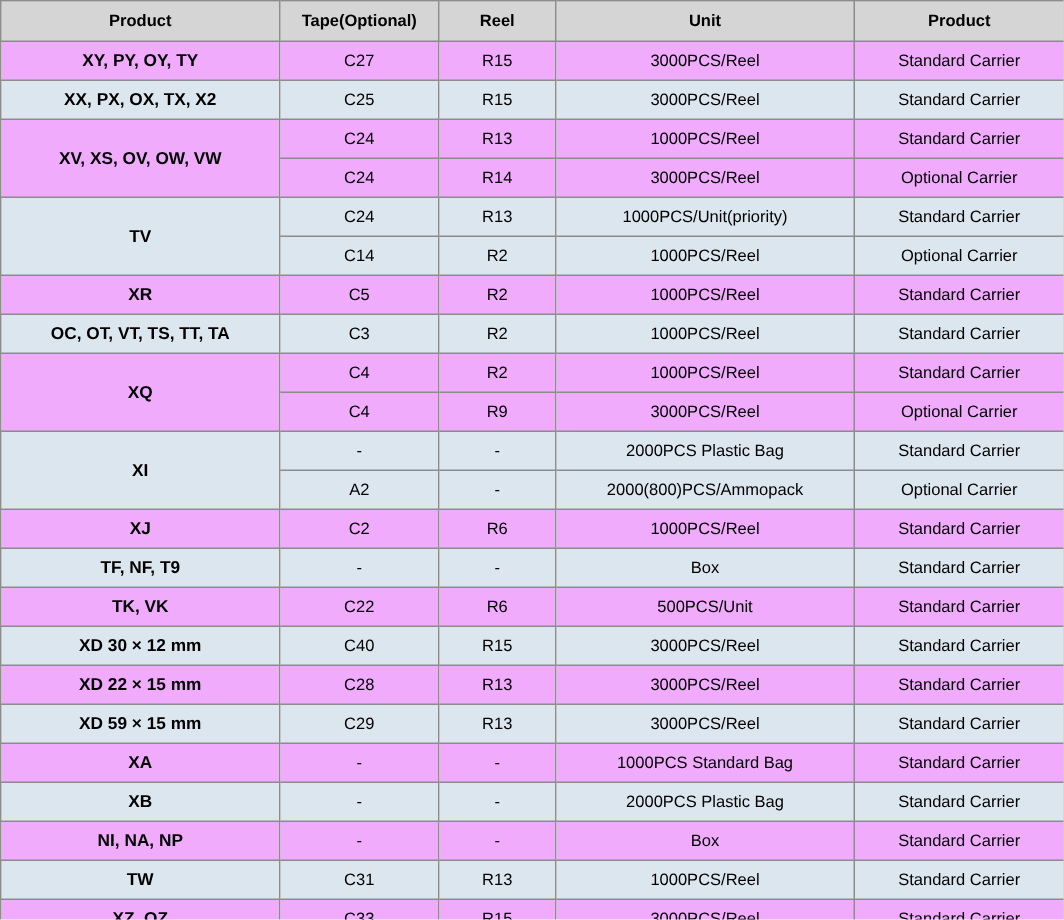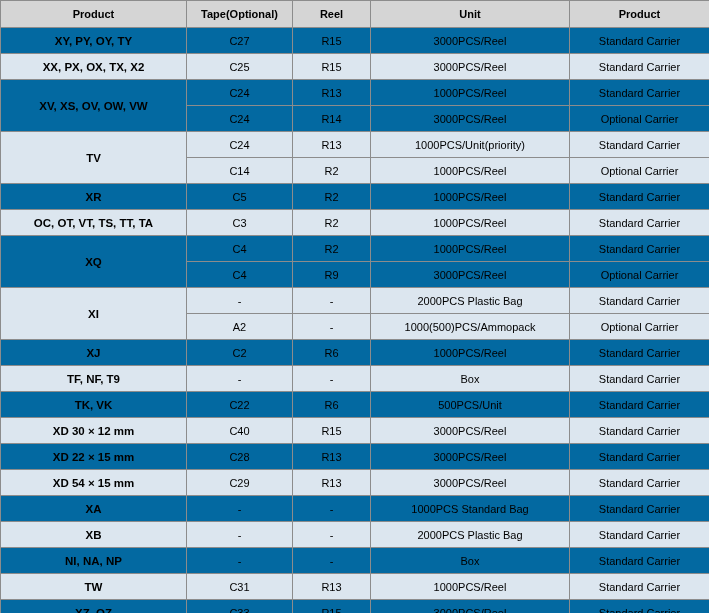--- a/index.html
+++ b/index.html
@@ -46,21 +46,21 @@
     overflow: hidden;
   }
   table.packing-table td.product {
     font-weight: bold;
     font-size: 11.5px;
   }
   tr.shade td {
     background: #dce6ef;
   }
   tr.plain td {
-    background: #0369a1;
+    background: #f0abfc;
   }
 </style>
 </head>
 <body>
 
 <table class="packing-table">
   <colgroup>
     <col class="c-product">
       <col class="c-tape">
       <col class="c-reel">
@@ -147,21 +147,21 @@
       <tr class="shade">
         <td class="product" rowspan="2">XI</td>
         <td>-</td>
         <td>-</td>
         <td>2000PCS Plastic Bag</td>
         <td>Standard Carrier</td>
       </tr>
       <tr class="shade">
         <td>A2</td>
         <td>-</td>
-        <td>1000(500)PCS/Ammopack</td>
+        <td>2000(800)PCS/Ammopack</td>
         <td>Optional Carrier</td>
       </tr>
       <tr class="plain">
         <td class="product">XJ</td>
         <td>C2</td>
         <td>R6</td>
         <td>1000PCS/Reel</td>
         <td>Standard Carrier</td>
       </tr>
       <tr class="shade">
@@ -186,21 +186,21 @@
         <td>Standard Carrier</td>
       </tr>
       <tr class="plain">
         <td class="product">XD 22 × 15 mm</td>
         <td>C28</td>
         <td>R13</td>
         <td>3000PCS/Reel</td>
         <td>Standard Carrier</td>
       </tr>
       <tr class="shade">
-        <td class="product">XD 54 × 15 mm</td>
+        <td class="product">XD 59 × 15 mm</td>
         <td>C29</td>
         <td>R13</td>
         <td>3000PCS/Reel</td>
         <td>Standard Carrier</td>
       </tr>
       <tr class="plain">
         <td class="product">XA</td>
         <td>-</td>
         <td>-</td>
         <td>1000PCS Standard Bag</td>

